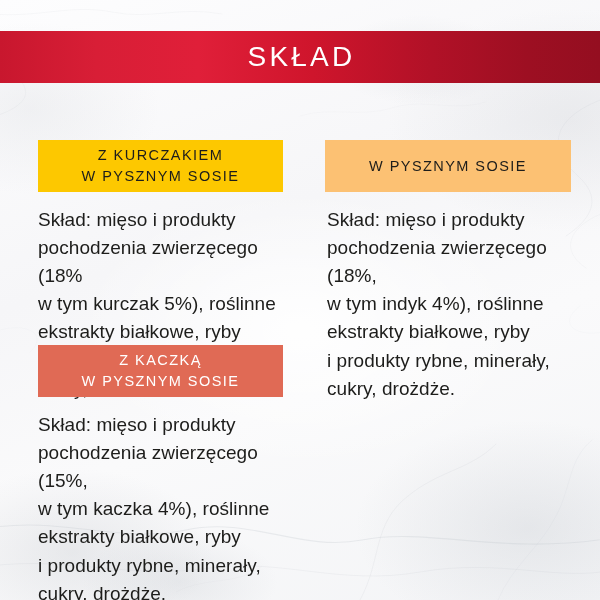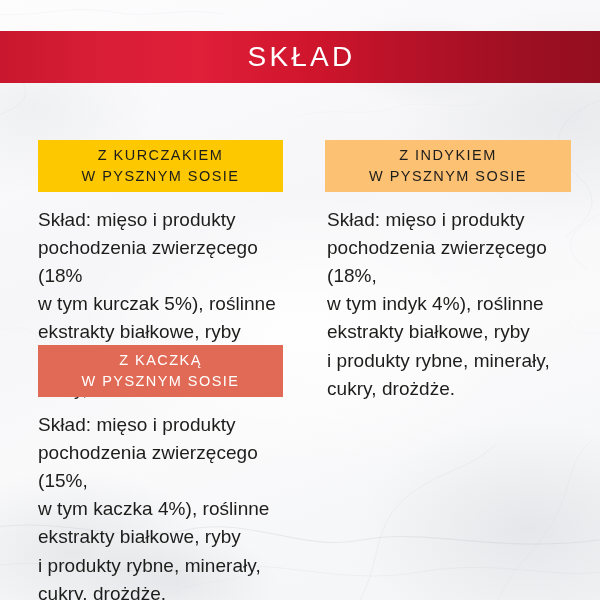--- a/index.html
+++ b/index.html
@@ -154,21 +154,20 @@
     <div class="ingredients">Skład: mięso i produkty
 pochodzenia zwierzęcego (18%
 w tym kurczak 5%), roślinne
 ekstrakty białkowe, ryby
 i produkty rybne, minerały,
 cukry, drożdże.</div>
   </div>
 
   <div class="product" id="product-turkey">
     <div class="product-label label-orange">
-      <span class="line">Z INDYKIEM</span>
       <span class="line">W PYSZNYM SOSIE</span>
     </div>
     <div class="ingredients">Skład: mięso i produkty
 pochodzenia zwierzęcego (18%,
 w tym indyk 4%), roślinne
 ekstrakty białkowe, ryby
 i produkty rybne, minerały,
 cukry, drożdże.</div>
   </div>
 

